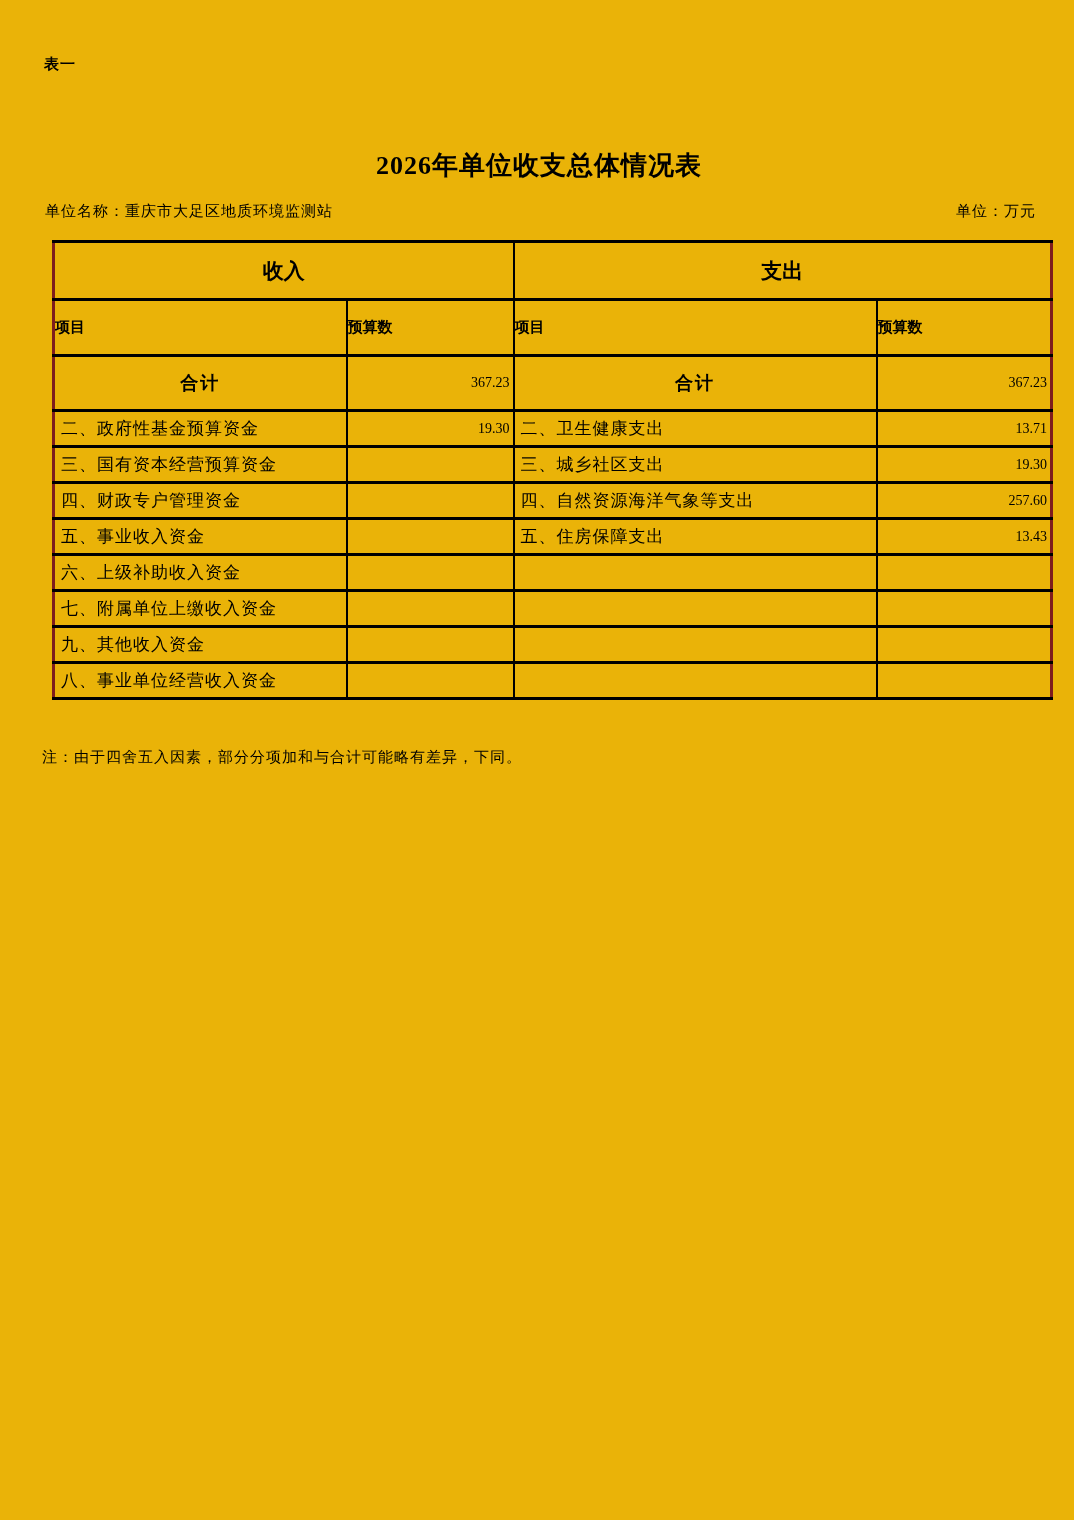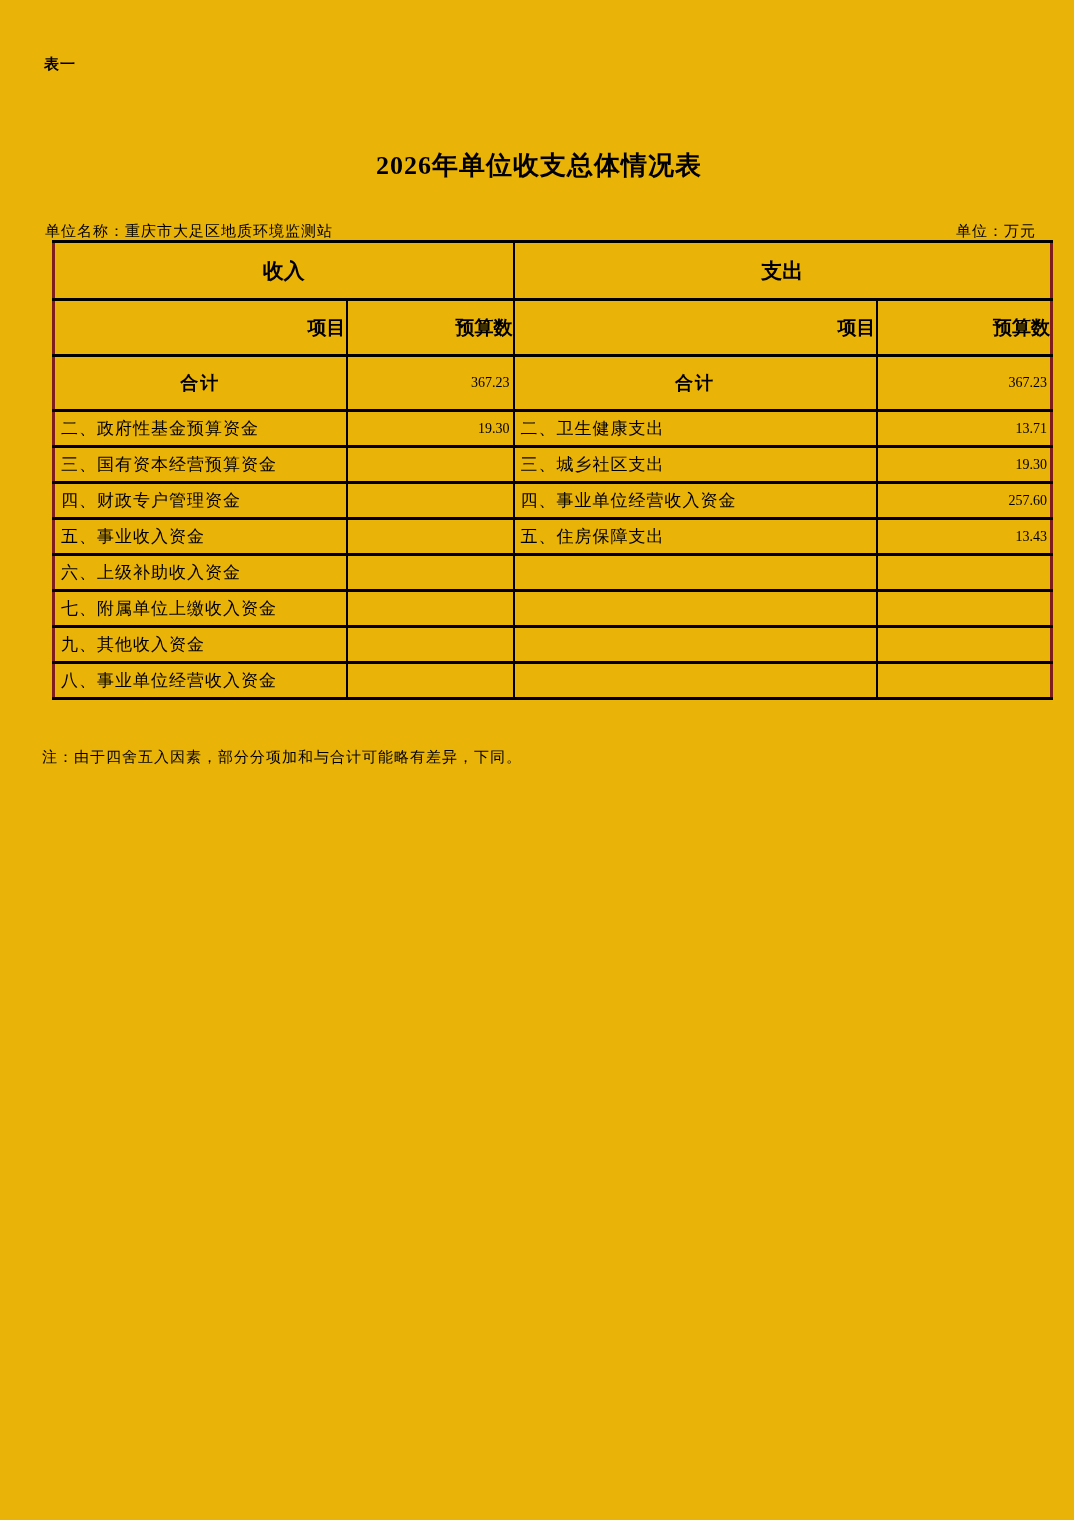--- a/index.html
+++ b/index.html
@@ -39,21 +39,20 @@
   .meta-row {
     position: absolute;
     left: 40px;
     top: 202px;
     width: 998px;
     display: flex;
     justify-content: space-between;
     align-items: baseline;
     font-size: 15px;
     letter-spacing: 1px;
-    margin-top: 20px;
   }
   .meta-left { padding-left: 5px; }
   .meta-right { padding-right: 2px; }
   table.budget {
     position: absolute;
     left: 52px;
     top: 240px;
     width: 998px;
     border-collapse: collapse;
     table-layout: fixed;
@@ -74,24 +73,24 @@
   tr.hdr2 { height: 56px; }
   tr.total-row { height: 55px; }
   tr.data-row { height: 36px; }
   td.section-hd {
     text-align: center;
     font-family: "Liberation Sans", "DejaVu Sans", sans-serif;
     font-weight: bold;
     font-size: 21px;
   }
   td.col-hd {
-    text-align: right;
+    text-align: left;
     font-family: "Liberation Sans", "DejaVu Sans", sans-serif;
     font-weight: bold;
-    font-size: 19px;
+    font-size: 15px;
   }
   td.total-label {
     text-align: center;
     font-weight: bold;
     font-size: 18px;
     letter-spacing: 2px;
   }
   td.item {
     text-align: left;
     padding-left: 6px;
@@ -158,21 +157,21 @@
       </tr>
       <tr class="data-row">
         <td class="item">三、国有资本经营预算资金</td>
         <td class="value"></td>
         <td class="item">三、城乡社区支出</td>
         <td class="value">19.30</td>
       </tr>
       <tr class="data-row">
         <td class="item">四、财政专户管理资金</td>
         <td class="value"></td>
-        <td class="item">四、事业单位经营收入资金</td>
+        <td class="item">四、自然资源海洋气象等支出</td>
         <td class="value">257.60</td>
       </tr>
       <tr class="data-row">
         <td class="item">五、事业收入资金</td>
         <td class="value"></td>
         <td class="item">五、住房保障支出</td>
         <td class="value">13.43</td>
       </tr>
       <tr class="data-row">
         <td class="item">六、上级补助收入资金</td>

